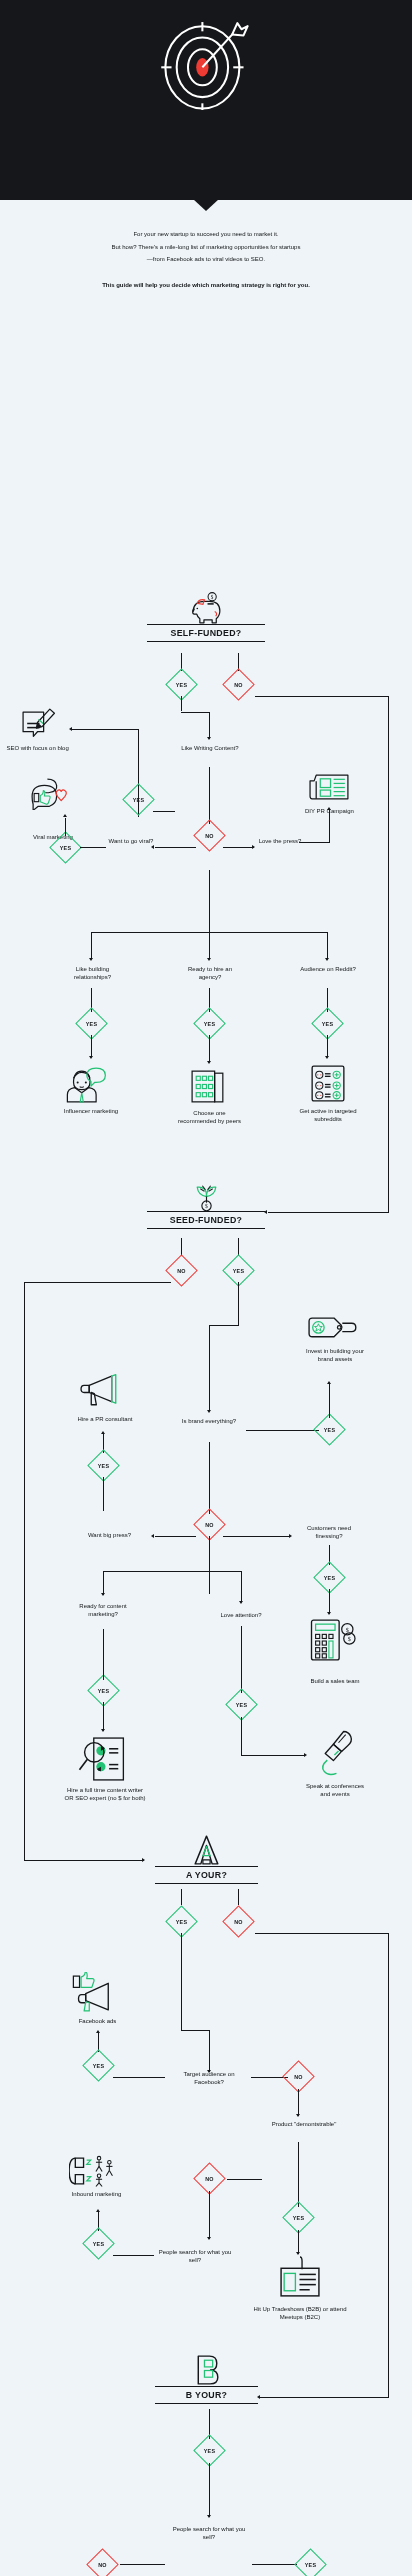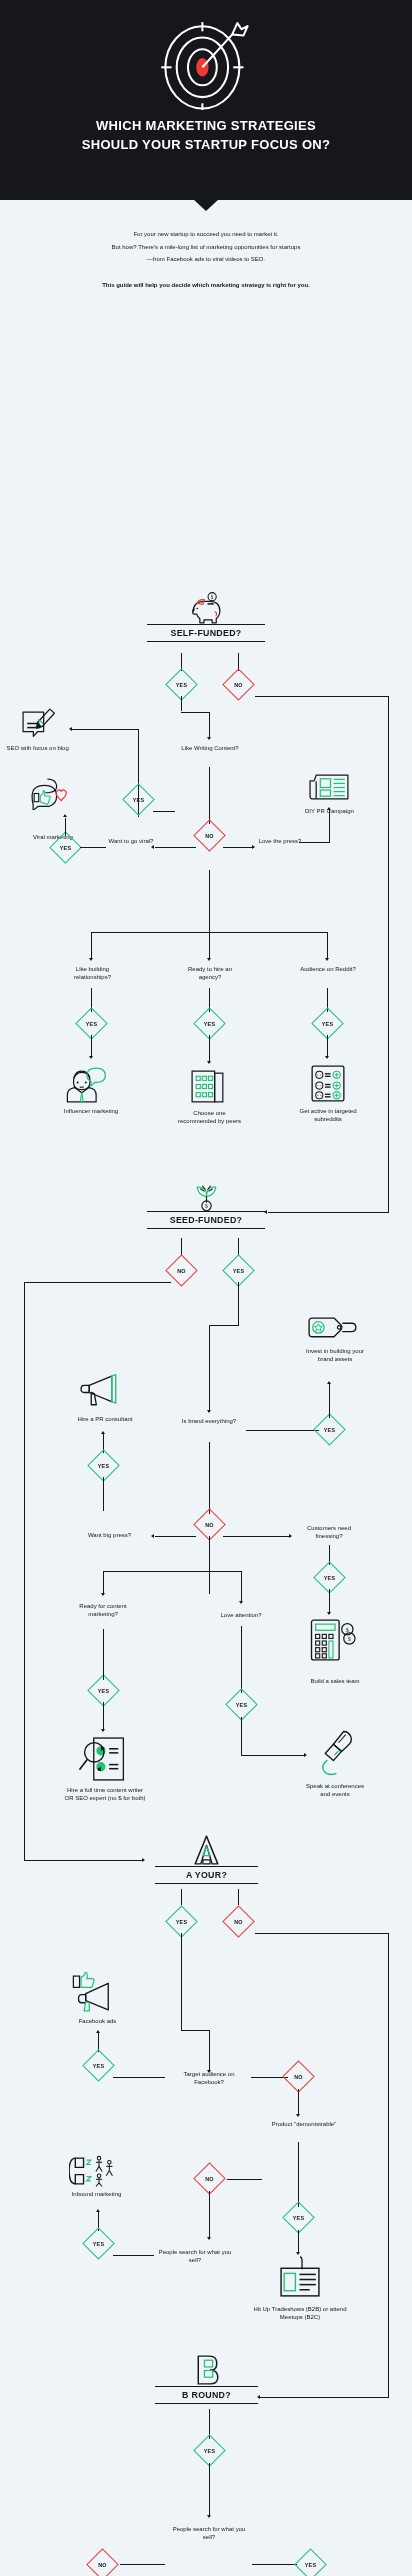--- a/index.html
+++ b/index.html
@@ -102,24 +102,20 @@
         <ellipse cx="82" cy="92" rx="28" ry="35" fill="none" stroke="#fff" stroke-width="4"></ellipse>
         <ellipse cx="82" cy="92" rx="12" ry="18" fill="#ee3b33"></ellipse>
         <line x1="82" y1="4" x2="82" y2="22" stroke="#fff" stroke-width="4"></line>
         <line x1="82" y1="162" x2="82" y2="180" stroke="#fff" stroke-width="4"></line>
         <line x1="2" y1="92" x2="22" y2="92" stroke="#fff" stroke-width="4"></line>
         <line x1="142" y1="92" x2="162" y2="92" stroke="#fff" stroke-width="4"></line>
         <line x1="82" y1="92" x2="142" y2="26" stroke="#fff" stroke-width="4"></line>
         <path d="M140 28 L150 6 L158 18 L170 12 L162 30 Z" fill="none" stroke="#fff" stroke-width="4" stroke-linejoin="round"></path>
       </svg>
     </div>
-    <h1>
-      <span>WHICH MARKETING STRATEGIES</span><br>
-      <span>SHOULD YOUR STARTUP FOCUS ON?</span>
-    </h1>
     <div class="header-notch"></div>
   </div>
 
   <div class="intro">
     <p>For your new startup to succeed you need to market it.</p>
     <p>But how? There's a mile-long list of marketing opportunities for startups</p>
     <p>—from Facebook ads to viral videos to SEO.</p>
     <p class="bold">This guide will help you decide which marketing strategy is right for you.</p>
   </div>
 
@@ -636,21 +632,21 @@
 
     <div class="banner" style="left:155px; top:2066px; width:103px;">
       <div class="bicon">
         <svg width="37" height="32" viewBox="0 0 72 62">
           <path d="M20 4 h22 q14 0 14 14 t-12 13 q14 1 14 14 t-15 13 h-23 z" fill="none" stroke="#15171a" stroke-width="2.8" stroke-linejoin="round"></path>
           <rect x="32" y="12" width="16" height="13" fill="none" stroke="#22c274" stroke-width="2.4"></rect>
           <rect x="32" y="32" width="16" height="13" fill="none" stroke="#22c274" stroke-width="2.4"></rect>
         </svg>
       </div>
       <div class="brule"></div>
-      <div class="btitle">B ROUND?</div>
+      <div class="btitle">B YOUR?</div>
       <div class="brule"></div>
     </div>
 
     <div class="ln v" style="left:209px; top:2117px; height:30px;"></div>
     <div class="dia" style="left:198px; top:2147px;">
       <div class="dtxt">YES</div>
     </div>
     <div class="ln v" style="left:209px; top:2171px; height:54px;"></div>
     <div class="arw down" style="left:207px; top:2223px;"></div>
 

